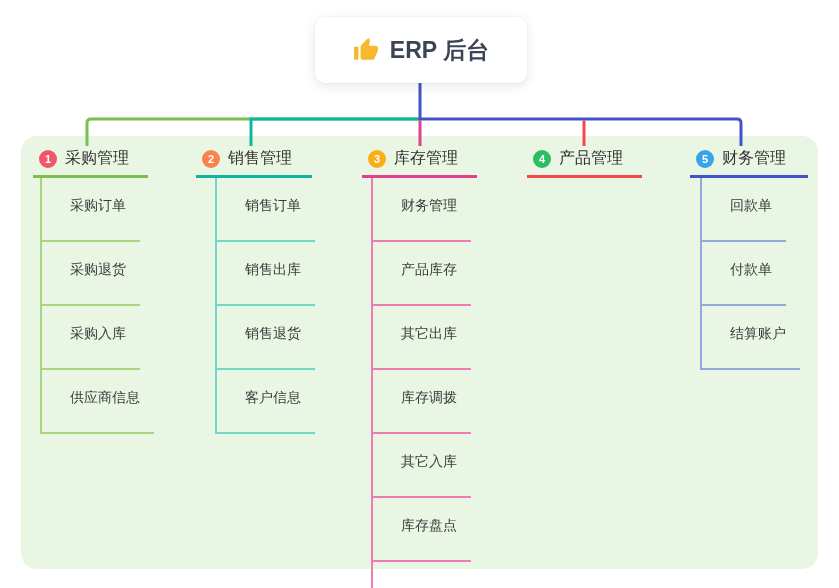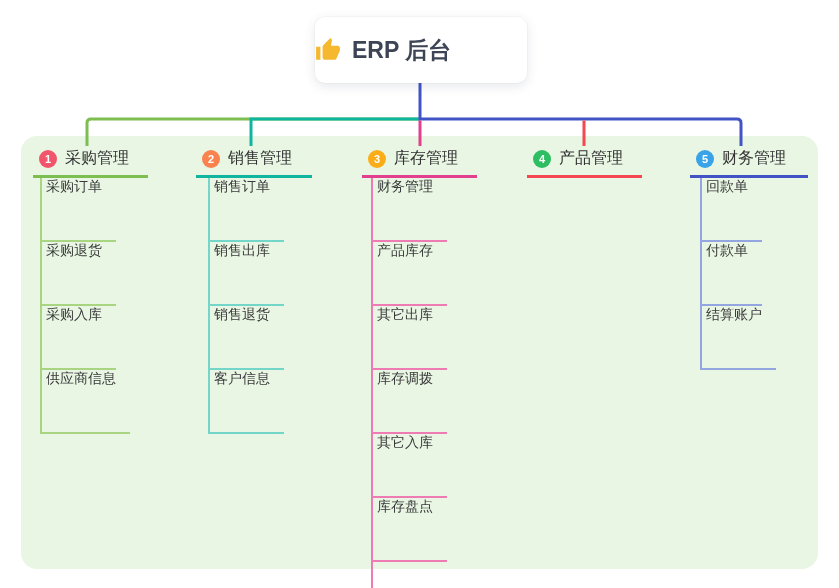--- a/index.html
+++ b/index.html
@@ -13,46 +13,46 @@
     position:absolute;left:21px;top:136px;width:797px;height:433px;
     background:#E9F6E4;border-radius:16px;z-index:0;
   }
   
   .connectors{position:absolute;left:0;top:0;width:839px;height:588px;z-index:1;pointer-events:none;}
   
   .root-card{
     position:absolute;left:315px;top:17px;width:212px;height:66px;z-index:3;
     background:#ffffff;border-radius:10px;
     box-shadow:0 3px 12px rgba(40,60,90,.12), 0 0 0 1px rgba(0,0,0,.02);
-    display:flex;align-items:center;gap:11px;
+    display:flex;align-items:center;justify-content:center;gap:11px;
     font-size:23px;font-weight:600;color:#3d4456;cursor:pointer;
   }
   .root-card .thumb{width:26px;height:26px;display:block;}
   
   .branch{position:absolute;top:146px;z-index:2;}
   .branch-header{
     display:flex;align-items:center;gap:8px;
     padding:2px 0 6px 6px;border-bottom:3px solid var(--line);
     box-sizing:border-box;cursor:pointer;
   }
   .badge{
     width:18px;height:18px;border-radius:50%;background:var(--badge);
     color:#ffffff;font-size:11px;font-weight:bold;line-height:18px;
     text-align:center;flex:0 0 18px;
   }
   .branch-label{font-size:16px;font-weight:400;color:#333333;white-space:nowrap;}
   .children{border-left:2px solid var(--lite);}
   .child{
-    height:55px;display:flex;align-items:flex-start;width:max-content;
-    padding:0 14px 7px 4px;border-bottom:2px solid var(--lite);
+    height:55px;display:flex;align-items:center;width:max-content;
+    padding:0 14px 7px 28px;border-bottom:2px solid var(--lite);
     box-sizing:content-box;font-size:14px;color:#3a3a3a;white-space:nowrap;
     cursor:pointer;
   }
   .b1{left:33px;width:115px;} .b1 .branch-header{width:115px;} .b1 .children{margin-left:7px;}
-  .b2{left:196px;width:116px;} .b2 .branch-header{width:116px;} .b2 .children{margin-left:12px;}
+  .b2{left:196px;width:116px;} .b2 .branch-header{width:116px;} .b2 .children{margin-left:19px;}
   .b3{left:362px;width:115px;} .b3 .branch-header{width:115px;} .b3 .children{margin-left:9px;}
   .b4{left:527px;width:115px;} .b4 .branch-header{width:115px;} .b4 .children{margin-left:7px;}
   .b5{left:690px;width:118px;} .b5 .branch-header{width:118px;} .b5 .children{margin-left:10px;}
 </style>
 </head>
 <body>
 
 <div class="stage">
 
   <div class="panel"></div>

